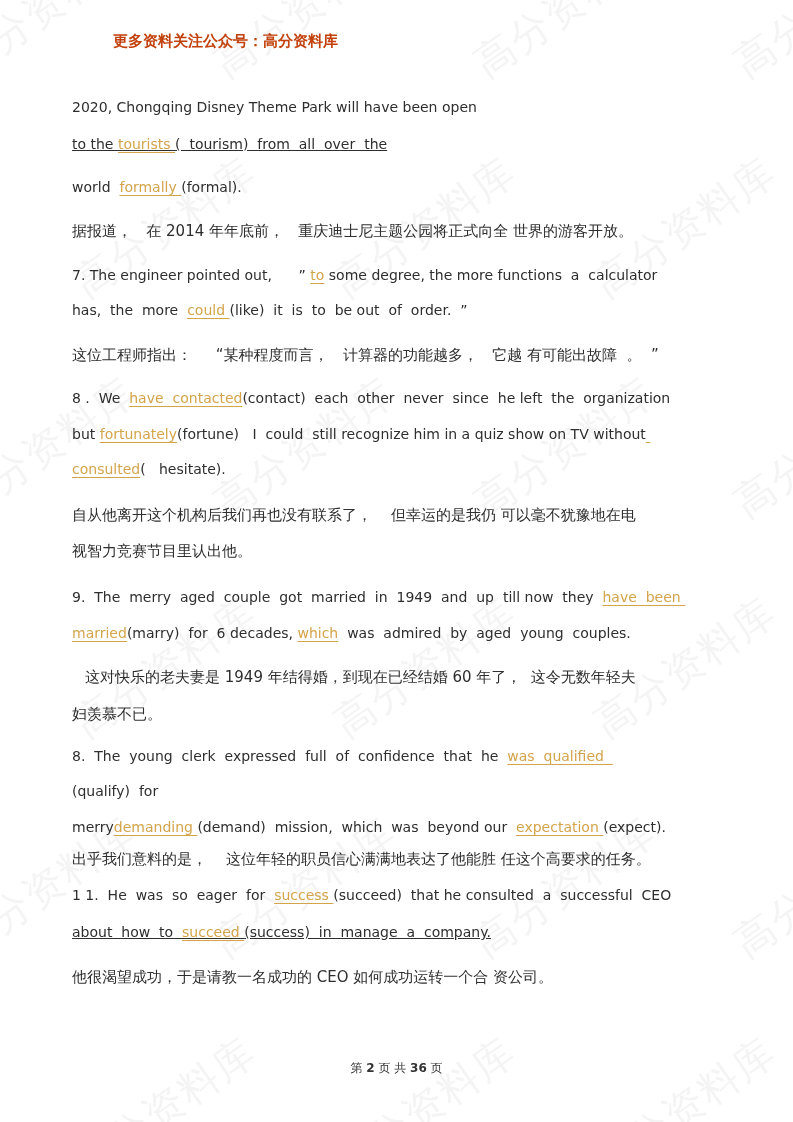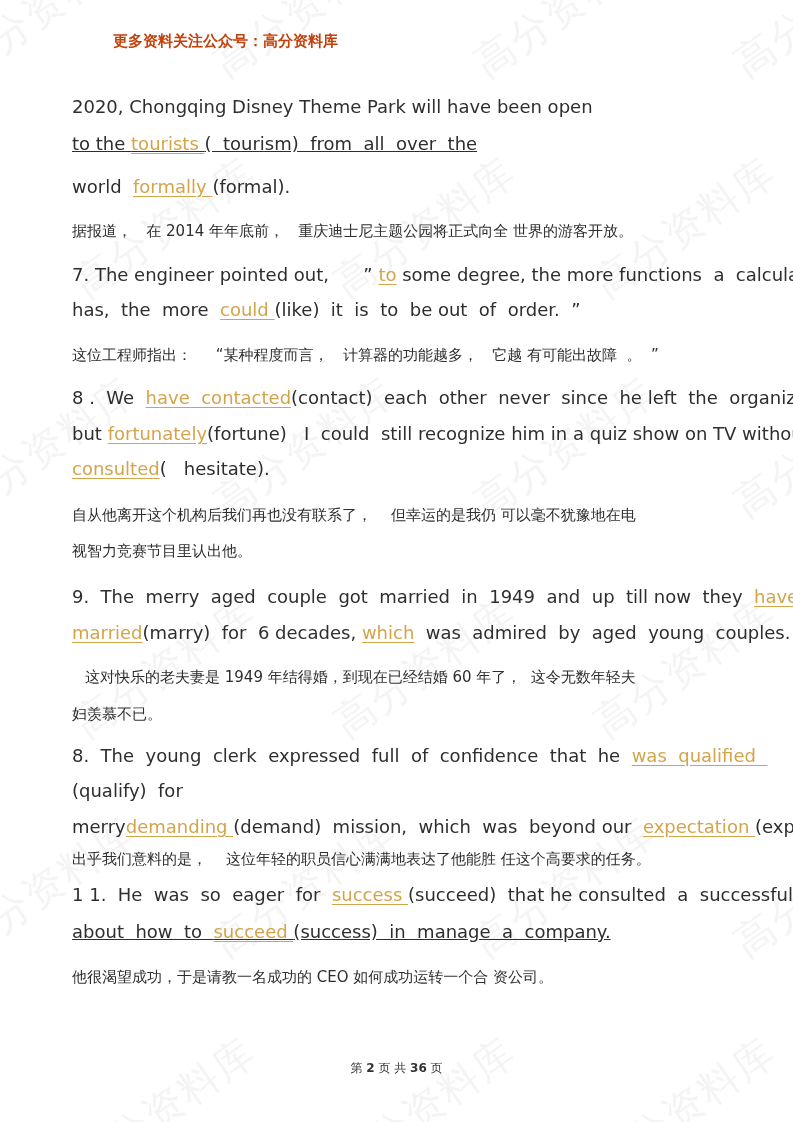--- a/index.html
+++ b/index.html
@@ -14,21 +14,21 @@
     transform: rotate(-35deg); white-space: nowrap; letter-spacing: 2px;
     font-family: "DejaVu Sans", sans-serif;
   }
   .header {
     position: absolute; left: 113px; top: 32px; font-size: 15px; color: #c2410c;
     z-index: 1;
     font-weight: bold;
   }
   .content { position: absolute; left: 72px; top: 0; width: 660px; z-index: 1; }
   .line {
-    position: absolute; left: 0; white-space: nowrap; font-size: 18px;
+    position: absolute; left: 0; white-space: nowrap; font-size: 14px;
     line-height: 20px; color: #2e2e2e;
   }
   .zh { font-size: 15px; }
   .ans {
     color: #d4a44a; text-decoration: underline; text-decoration-color: #d4a44a;
     text-underline-offset: 3px;
   }
   .footer {
     position: absolute; top: 1060px; left: 0; width: 793px; text-align: center;
     font-size: 12px; color: #333; z-index: 1; font-family: "DejaVu Serif", serif;

